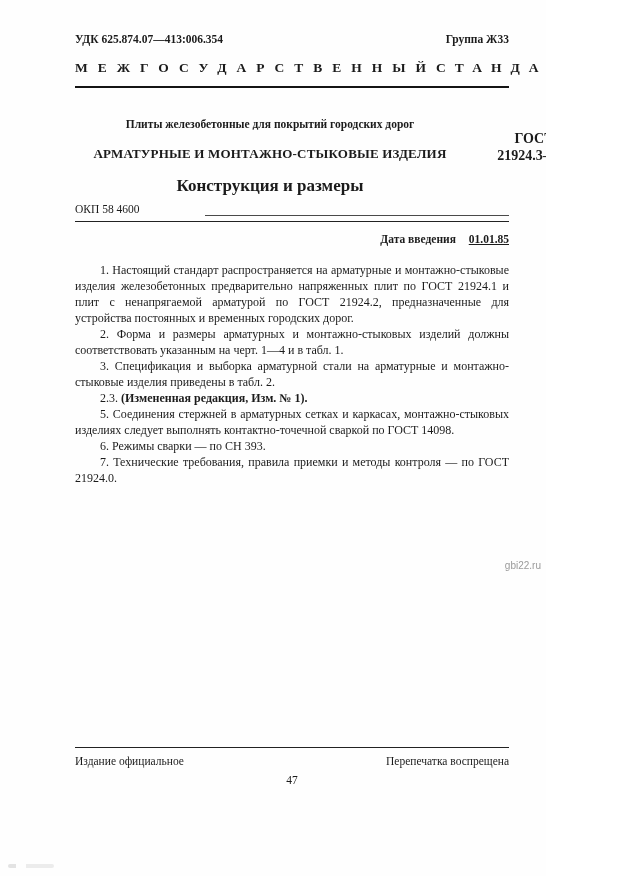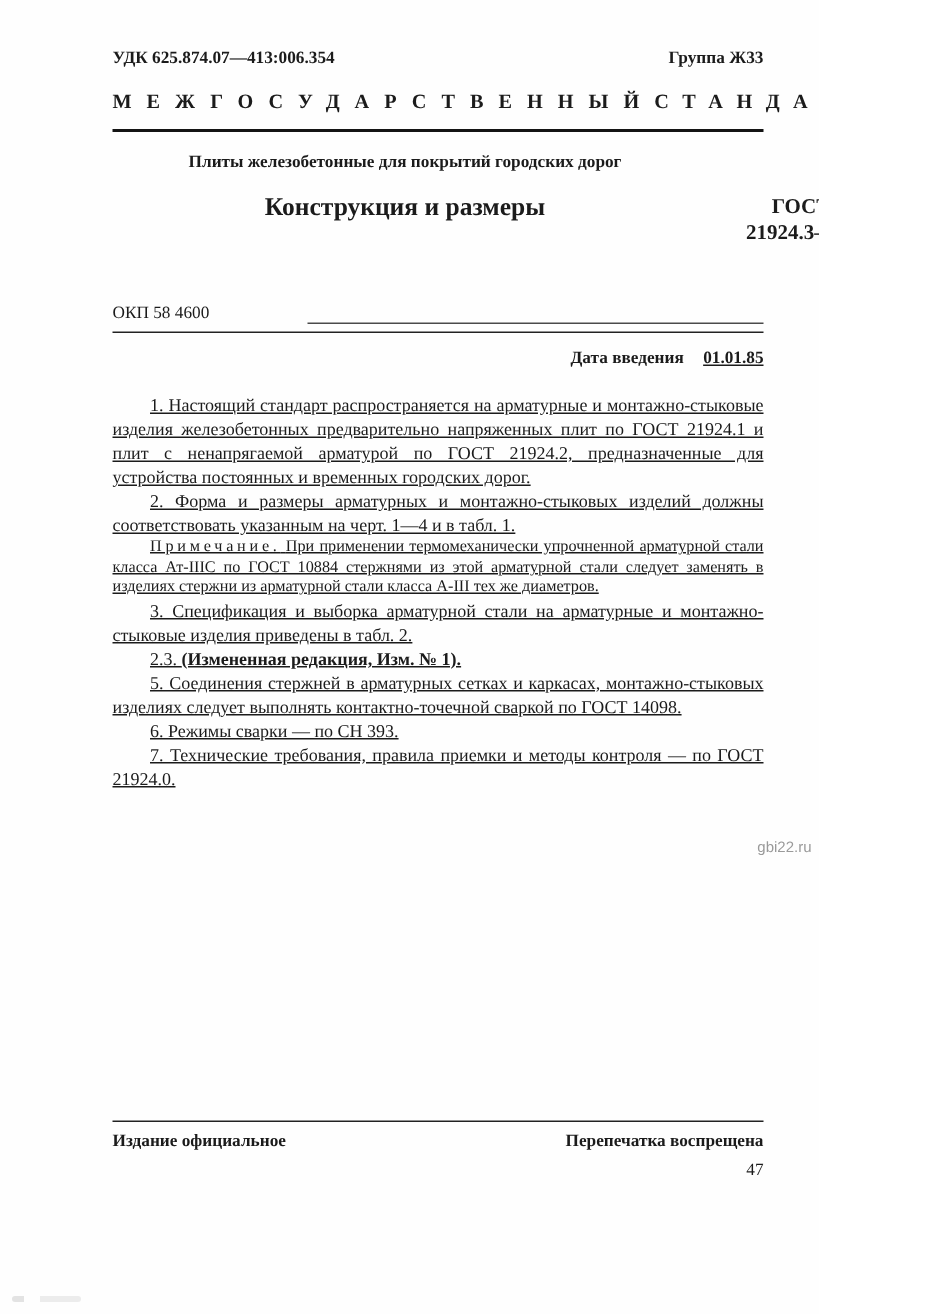--- a/index.html
+++ b/index.html
@@ -21,58 +21,58 @@
     position:absolute; top:60px; left:75px; right:37px;
     display:flex; justify-content:space-between;
     font-weight:bold; font-size:13.5px;
   }
   .std-row .w1 { letter-spacing:10px; }
   .std-row .w2 { letter-spacing:9px; margin-right:-9px; }
   .rule-top { position:absolute; top:86px; left:75px; right:37px; border-top:2.5px solid #141414; }
 
   
   .title-area { position:absolute; top:102px; left:75px; width:390px; text-align:center; }
-  .t-subject { font-weight:bold; font-size:11.5px; margin:0; }
+  .t-subject { font-weight:bold; font-size:11.5px; margin:16px; }
   .t-main { font-weight:bold; font-size:13px; letter-spacing:0.2px; margin:13px 0 0 0; }
   .t-sub { font-weight:bold; font-size:17px; margin:14px 0 0 0; }
   .t-en { font-size:10.5px; line-height:13px; margin:13px 0 0 0; color:#2e2e2e; }
   .gost-box {
     position:absolute; top:130px; left:482px; width:104px;
     text-align:center; font-weight:bold; font-size:14px; line-height:17px;
   }
 
   
   .okp-row { position:absolute; top:203px; left:75px; right:37px; font-size:11.5px; }
   .okp-underline { position:absolute; left:130px; right:0; top:12px; border-top:1px solid #4a4a4a; }
   .rule-okp { position:absolute; top:221px; left:75px; right:37px; border-top:1.5px solid #222; }
   .date-row { position:absolute; top:233px; left:75px; right:37px; text-align:right; font-weight:bold; font-size:11.5px; }
   .date-row .val { margin-left:10px; text-decoration:underline; }
 
   
   .doc-body { position:absolute; top:262px; left:75px; right:37px; font-size:12px; line-height:16px; text-align:justify; }
-  .doc-body p { margin:0; text-indent:25px;text-decoration:underline; }
+  .doc-body p { margin:0; text-indent:25px; }
   .note { font-size:10.8px; line-height:13.6px; margin:1px 0 2px 0; }
   .note-label { letter-spacing:2.5px; }
   .amend-bold { font-weight:bold; }
 
   
   .watermark {
     position:absolute; top:560px; right:5px;
     font-family:"Liberation Sans", sans-serif;
     font-size:10px; color:#9a9a9a;
   }
 
   
   .footer-rule { position:absolute; top:747px; left:75px; right:37px; border-top:1.5px solid #222; }
   .footer-row {
     position:absolute; top:755px; left:75px; right:37px;
     display:flex; justify-content:space-between;
-    font-weight:bold; font-size:11.5px;
+    font-weight:normal; font-size:11.5px;
   }
-  .page-number { position:absolute; top:774px; left:75px; right:37px; text-align:right; font-size:11.5px; }
+  .page-number { position:absolute; top:774px; left:75px; right:37px; text-align:center; font-size:11.5px; }
   .corner-smudge {
     position:absolute; left:8px; top:864px; width:46px; height:4px;
     background:linear-gradient(90deg,#e3e3e3 0 18%, transparent 18% 40%, #ececec 40% 100%);
     border-radius:2px;
   }
 </style>
 </head>
 <body>
 
 <div class="page">
@@ -84,20 +84,21 @@
 
   <div class="std-row">
     <span class="w1">МЕЖГОСУДАРСТВЕННЫЙ</span>
     <span class="w2">СТАНДАРТ</span>
   </div>
 
   <div class="rule-top"></div>
 
   <div class="title-area">
     <p class="t-subject">Плиты железобетонные  для покрытий городских дорог</p>
+    <p class="t-main">АРМАТУРНЫЕ И МОНТАЖНО-СТЫКОВЫЕ ИЗДЕЛИЯ</p>
     <p class="t-sub">Конструкция и размеры</p>
   </div>
 
   <div class="gost-box">
     <div>ГОСТ</div>
     <div>21924.3—84</div>
   </div>
 
   <div class="okp-row">
     <span>ОКП 58 4600</span>
@@ -106,24 +107,20 @@
   <div class="rule-okp"></div>
 
   <div class="date-row">
     <span>Дата введения</span>
     <span class="val">01.01.85</span>
   </div>
 
   <div class="doc-body">
     <p>1. Настоящий стандарт распространяется на арматурные и монтажно-стыковые изделия железобетонных предварительно напряженных плит по ГОСТ 21924.1 и плит с ненапрягаемой арматурой по ГОСТ 21924.2, предназначенные для устройства постоянных и временных городских дорог.</p>
     <p>2. Форма и размеры арматурных и монтажно-стыковых изделий должны соответствовать указанным на черт. 1—4 и в табл. 1.</p>
-    <p class="note">
-      <span class="note-label">Примечание.</span>
-      <span>При применении термомеханически упрочненной арматурной стали класса Ат-IIIC по ГОСТ 10884 стержнями из этой арматурной стали следует заменять в изделиях стержни из арматурной стали класса А-III тех же диаметров.</span>
-    </p>
     <p>3. Спецификация и выборка арматурной стали на арматурные и монтажно-стыковые изделия приведены в табл. 2.</p>
     <p>
       <span>2.3.</span>
       <span class="amend-bold">(Измененная редакция, Изм. № 1).</span>
     </p>
     <p>5. Соединения стержней в арматурных сетках и каркасах, монтажно-стыковых изделиях следует выполнять контактно-точечной сваркой по ГОСТ 14098.</p>
     <p>6. Режимы сварки — по СН 393.</p>
     <p>7. Технические требования, правила приемки и методы контроля — по ГОСТ 21924.0.</p>
   </div>
 

